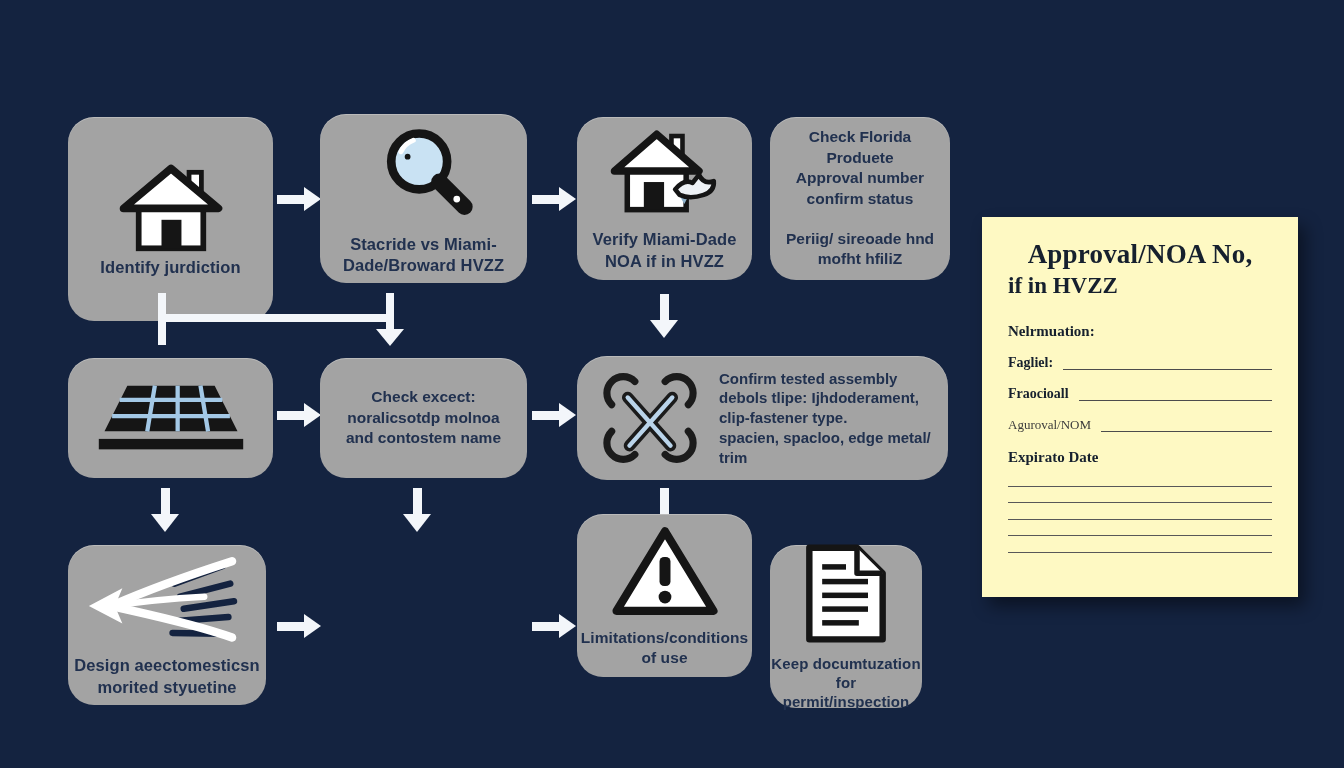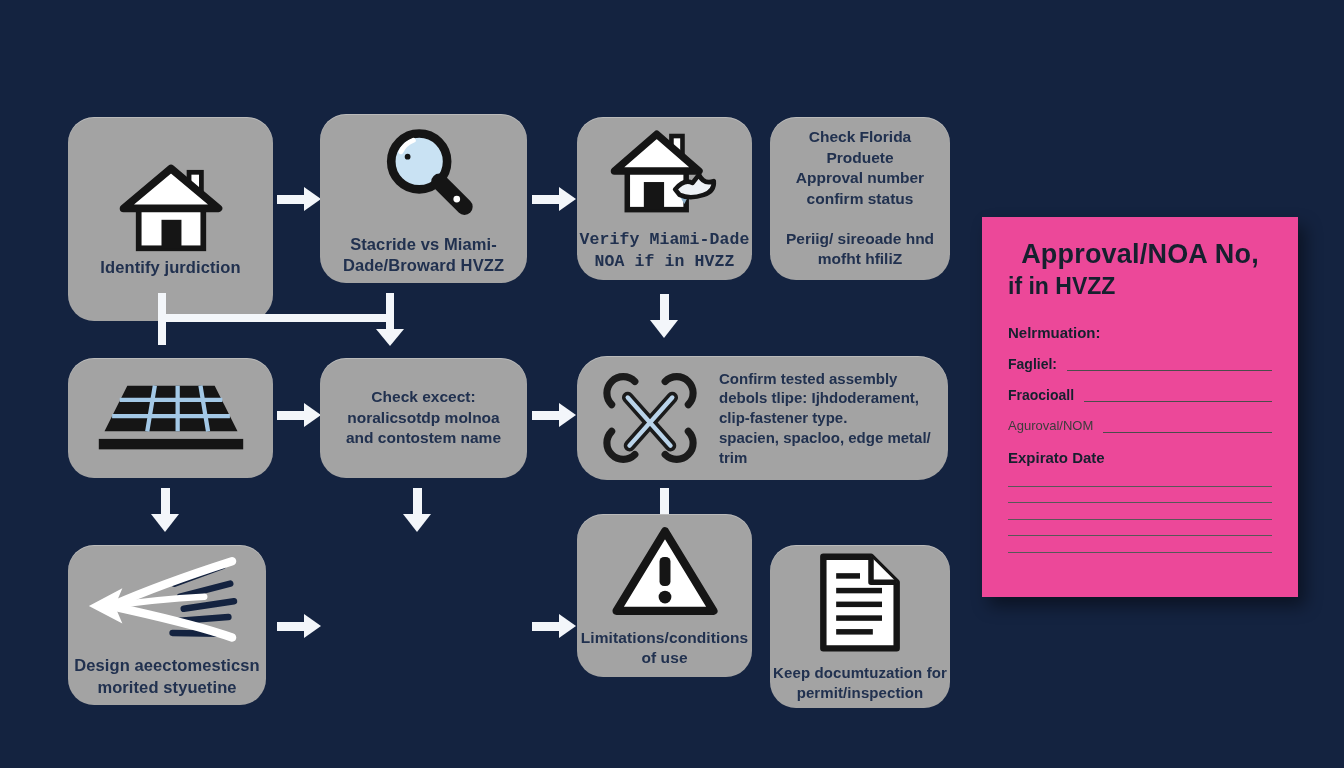--- a/index.html
+++ b/index.html
@@ -32,22 +32,22 @@
   .varrow .head { position:absolute; left:0; top:26px; width:0; height:0;
     border-left:14px solid transparent; border-right:14px solid transparent;
     border-top:18px solid #f3f6fa; }
   .cline { position:absolute; background:#f3f6fa; }
   .chead { position:absolute; width:0; height:0;
     border-left:14px solid transparent; border-right:14px solid transparent;
     border-top:17px solid #f3f6fa; }
   
   .paper {
     position:absolute; left:982px; top:217px; width:316px; height:380px;
-    background:#ec4899; color:#16202e; box-shadow:7px 9px 16px rgba(0,0,0,0.45);
-    box-sizing:border-box; padding:22px 26px 0 26px;
+    background:#fef9c3; color:#16202e; box-shadow:7px 9px 16px rgba(0,0,0,0.45);
+    box-sizing:border-box; padding:22px 26px 0 26px;font-family:Liberation Serif, serif;
   }
   .paper-title1 { font-size:27px; font-weight:700; text-align:center; letter-spacing:0.2px; }
   .paper-title2 { font-size:23px; font-weight:700; margin-top:3px; }
   .paper-section { font-size:15px; font-weight:700; margin-top:24px; }
   .field-row { display:flex; align-items:flex-start; margin-top:15px; }
   .field-label { font-size:14px; font-weight:600; white-space:nowrap; }
   .field-label.light { font-weight:400; font-size:13px; color:#3c3c3c; }
   .field-line { flex:1; border-bottom:1.5px solid #4c4c4c; margin-left:10px; height:14px; }
   .expiry { font-size:15px; font-weight:700; margin-top:16px; }
   .blank-line { border-bottom:1.5px solid #585858; height:15.5px; }
@@ -83,21 +83,21 @@
     </svg>
     <div class="caption">Stacride vs Miami-
 Dade/Broward HVZZ</div>
   </div>
 
   <div class="harrow" style="left:532px; top:187px;">
     <div class="shaft"></div>
       <div class="head"></div>
   </div>
 
-  <div class="node" style="left:577px; top:117px; width:175px; height:163px; gap:12px;font-family:Liberation Mono, monospace;">
+  <div class="node" style="left:577px; top:117px; width:175px; height:163px; gap:12px;">
     <svg class="icon" viewBox="0 0 130 100" width="120" height="92">
       <rect x="72" y="12" width="12" height="26" fill="#ffffff" stroke="#151515" stroke-width="5"></rect>
       <rect x="24" y="44" width="64" height="48" fill="#ffffff" stroke="#151515" stroke-width="6"></rect>
       <path d="M10 50 L56 10 L102 50 Z" fill="#ffffff" stroke="#151515" stroke-width="8" stroke-linejoin="round"></path>
       <rect x="42" y="62" width="22" height="30" fill="#151515"></rect>
       <path d="M86 86 l8 -16 l-16 2 z" fill="#8fb3cc"></path>
       <path d="M76 70 q10 -12 19 -7 l7 -9 q5 11 16 7 q1 11 -11 15 q-15 5 -26 0 z" fill="#eef2f6" stroke="#151515" stroke-width="5" stroke-linejoin="round"></path>
     </svg>
     <div class="caption">Verify Miami-Dade
 NOA if in HVZZ</div>
@@ -216,21 +216,21 @@
   <div class="node" style="left:577px; top:514px; width:175px; height:163px; gap:9px;">
     <svg class="icon" viewBox="0 0 120 104" width="110" height="95">
       <path d="M60 8 L113 95 L7 95 Z" fill="#ffffff" stroke="#151515" stroke-width="9" stroke-linejoin="round"></path>
       <rect x="54" y="36" width="12" height="32" rx="5" fill="#151515"></rect>
       <circle cx="60" cy="80" r="7" fill="#151515"></circle>
     </svg>
     <div class="caption" style="font-size:15.5px;">Limitations/conditions
 of use</div>
   </div>
 
-  <div class="node" style="left:770px; top:545px; width:180px; height:163px; gap:9px;">
+  <div class="node" style="left:770px; top:545px; width:152px; height:163px; gap:9px;">
     <svg class="icon" viewBox="0 0 96 112" width="88" height="103">
       <path d="M8 6 H60 L88 34 V106 H8 Z" fill="#ffffff" stroke="#151515" stroke-width="7" stroke-linejoin="round"></path>
       <path d="M60 6 V34 H88" fill="#ffffff" stroke="#151515" stroke-width="6" stroke-linejoin="round"></path>
       <g fill="#151515">
         <rect x="22" y="24" width="26" height="6"></rect>
         <rect x="22" y="40" width="50" height="6"></rect>
         <rect x="22" y="55" width="50" height="6"></rect>
         <rect x="22" y="70" width="50" height="6"></rect>
         <rect x="22" y="85" width="40" height="6"></rect>
       </g>

